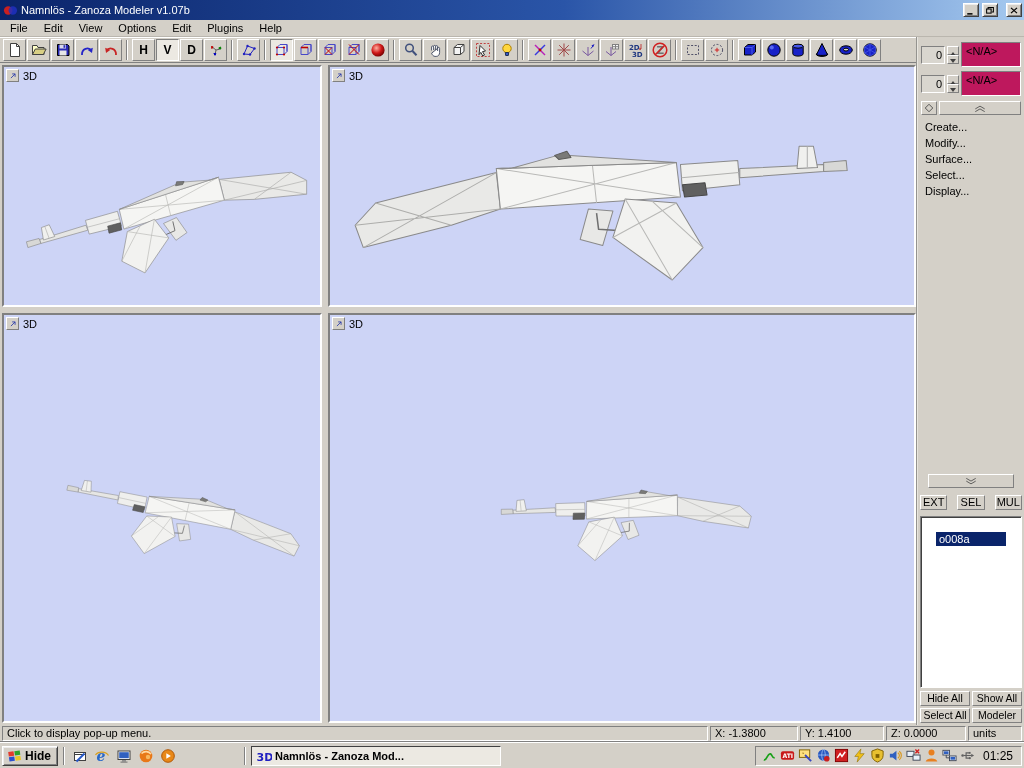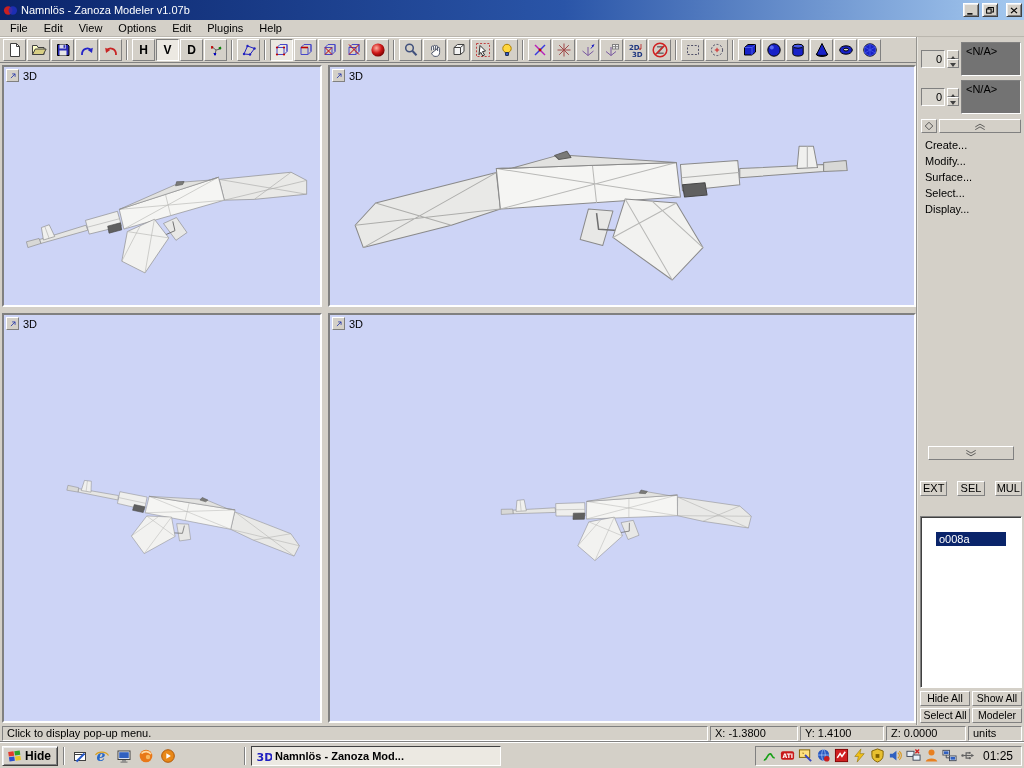--- a/index.html
+++ b/index.html
@@ -41,31 +41,31 @@
 .vp-label{font-size:11px}
 
 .panel{width:108px;background:#d4d0c8;border-left:2px groove #e8e6e0;display:flex;flex-direction:column;padding:3px 2px 2px 2px}
 .spin-row{display:flex;align-items:center;gap:2px;margin:2px 1px}
 .spin-value{width:24px;height:18px;line-height:16px;text-align:right;padding-right:2px;background:#d9d6cf;border:1px solid;border-color:#808080 #fff #fff #808080}
 .spin-btns{width:12px;height:18px;display:flex;flex-direction:column}
 .spin-up,.spin-down{flex:1;background:#d4d0c8;border:1px solid;border-color:#fff #808080 #808080 #fff;position:relative}
 .spin-up::after,.spin-down::after{content:"";position:absolute;left:2px;border:3px solid transparent}
 .spin-up::after{top:2px;border-bottom:4px solid #404040}
 .spin-down::after{top:3px;border-top:4px solid #404040}
-.spin-label{flex:1;height:34px;line-height:16px;padding-left:4px;background:#737373;border:1px solid;border-color:#808080 #fff #fff #808080}
+.spin-label{flex:1;height:25px;line-height:16px;padding-left:4px;background:#be185d;border:1px solid;border-color:#808080 #fff #fff #808080}
 .panel-tools{display:flex;gap:2px;margin:3px 1px 4px 1px}
 .diamond-btn{width:16px;height:14px;display:grid;place-items:center}
 .diamond-btn svg{width:10px;height:10px}
 .chev-btn{flex:1;height:14px;display:grid;place-items:center}
 .chev-btn svg{width:40px;height:11px}
 .chev-wide{height:14px;margin:2px 8px 3px 8px;display:grid;place-items:center}
 .chev-wide svg{width:40px;height:11px}
 .panel-menu-item{height:16px;line-height:16px;padding-left:5px}
 .panel-spacer{flex:1}
-.mode-row{display:flex;gap:10px;margin:18px 0}
+.mode-row{display:flex;gap:10px;margin:4px 0}
 .mode-btn{flex:1;height:15px;text-align:center;line-height:13px;font-size:11px}
 .object-list{height:172px;margin:2px 0;background:#fff;border:1px solid;border-color:#808080 #fff #fff #808080;box-shadow:inset 1px 1px 0 #404040;overflow:hidden;padding:15px}
 .obj-row{height:14px;line-height:14px;padding-left:3px;font-size:11px}
 .obj-row.sel{background:#0a246a;color:#fff}
 .action-grid{display:grid;grid-template-columns:1fr 1fr;gap:2px;margin-top:1px}
 .action-btn{height:15px;text-align:center;line-height:13px;font-size:10.5px;white-space:nowrap;overflow:hidden}
 
 .statusbar{height:17px;display:flex;gap:2px;align-items:flex-end;padding:1px 2px;background:#d4d0c8}
 .sb-panel{border:1px solid;border-color:#808080 #fff #fff #808080;background:#d4d0c8;line-height:13px;padding:0 4px;white-space:nowrap;overflow:hidden}
 .sb-msg{flex:1}

